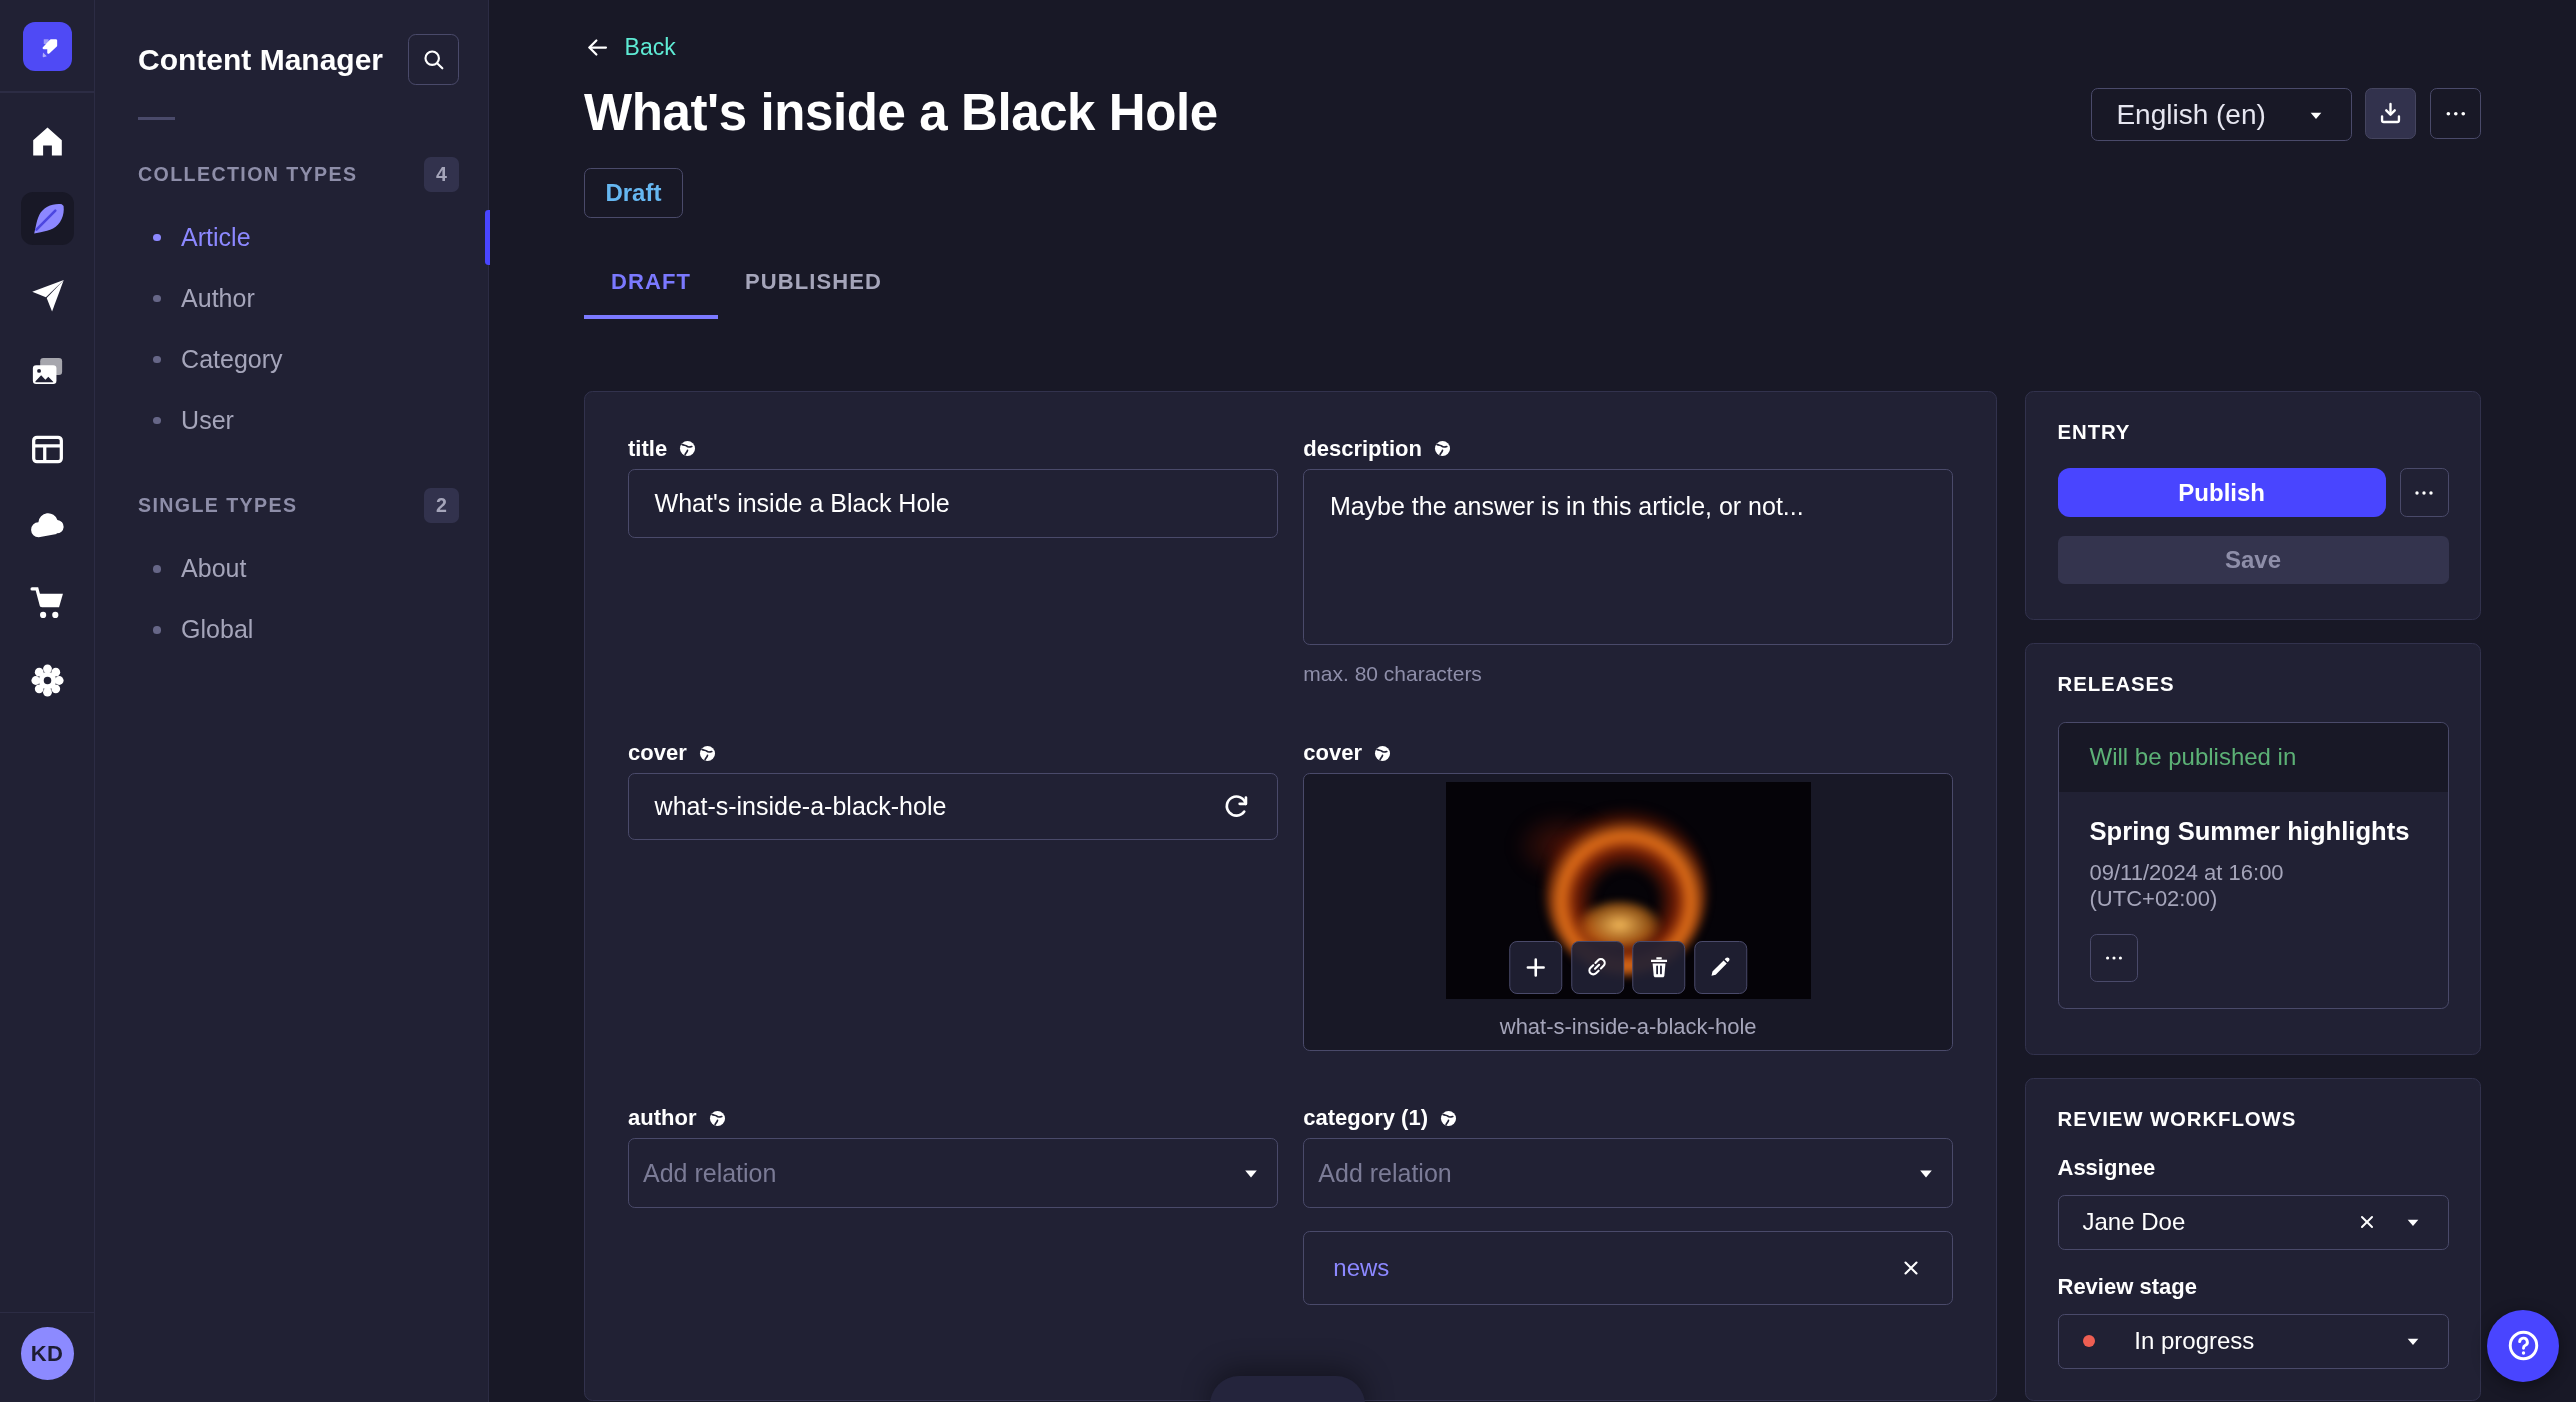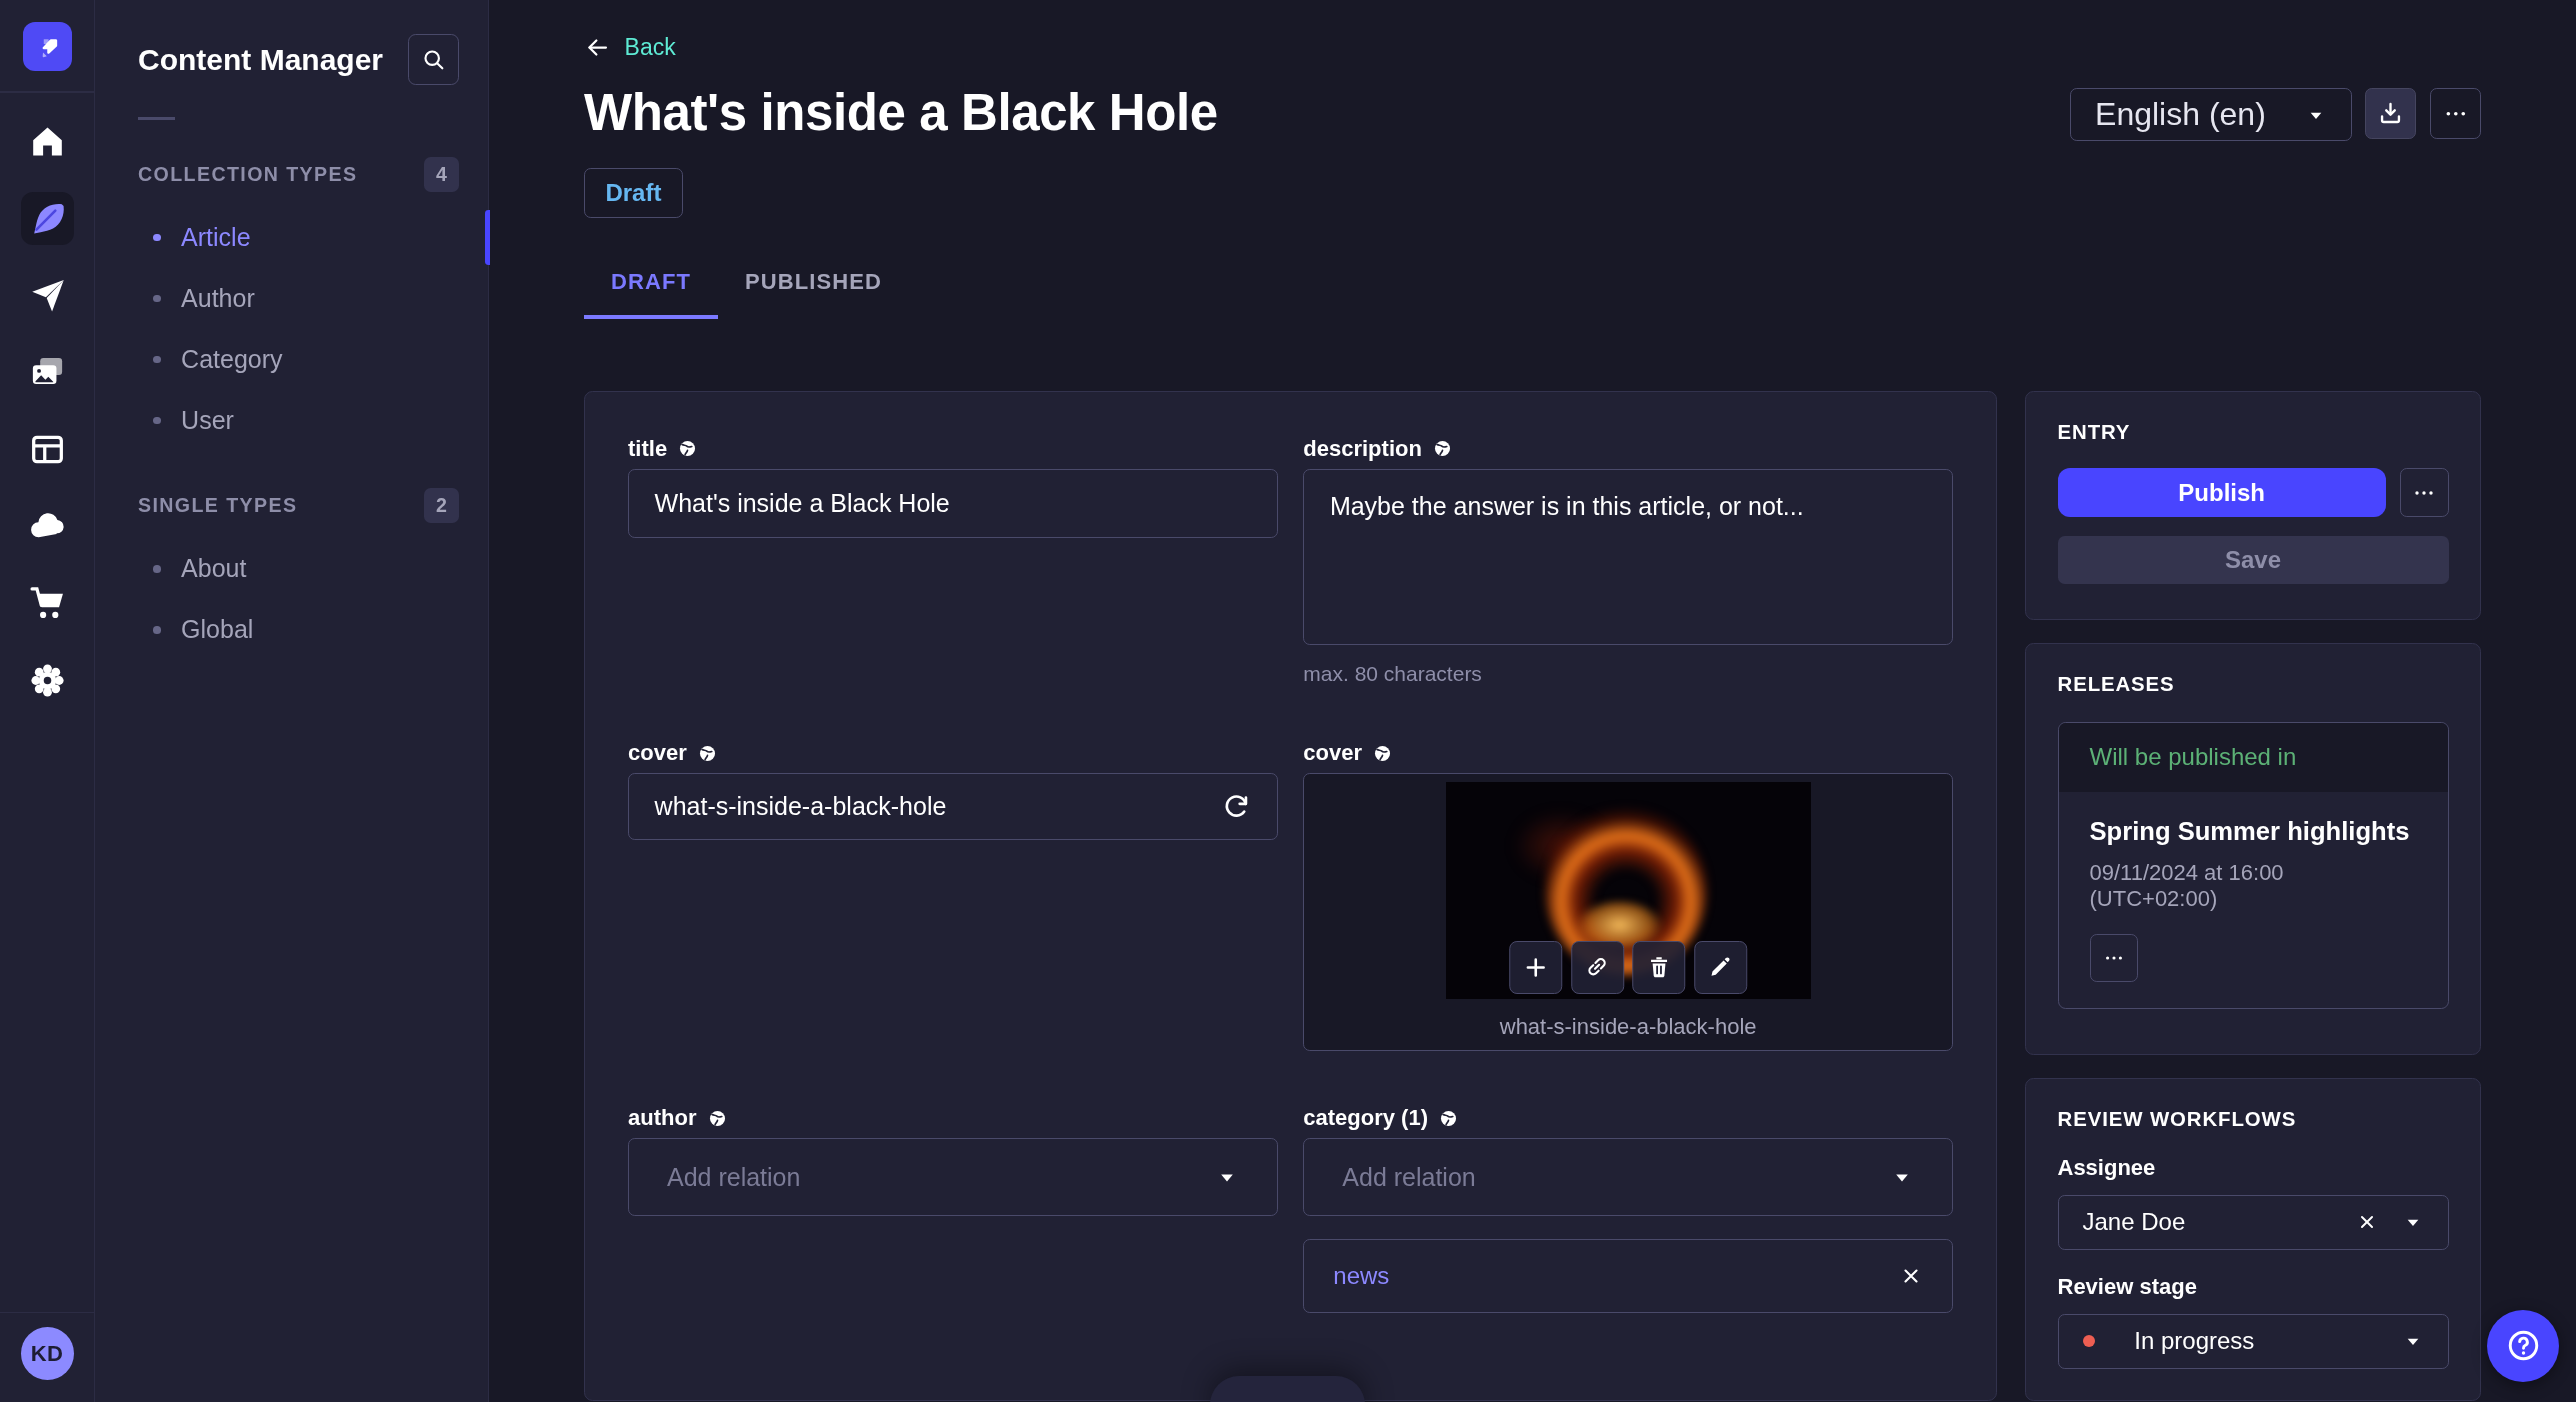--- a/index.html
+++ b/index.html
@@ -34,39 +34,39 @@
   .nav-item.active .bullet { background:#8c88ff; }
   .active-indicator { position:absolute; right:-1.7px; top:3.4px; width:5.1px; height:55px; background:#4945ff; border-radius:3.4px 0 0 3.4px; }
 
   
   .main { flex:1; position:relative; padding:0 95px 0 95px; overflow:hidden; }
   .back-row { padding-top:34px; }
   .back-link { display:inline-flex; align-items:center; gap:13.6px; font-size:23px; font-weight:500; color:#5eead4; cursor:pointer; }
   .title-row { display:flex; justify-content:space-between; align-items:flex-start; margin-top:19px; }
   h1.page-title { font-size:51px; font-weight:700; color:#fff; letter-spacing:-0.4px; }
   .header-controls { display:flex; gap:13.6px; margin-top:5.1px; }
-  .locale-select { height:53px; border:1.7px solid #4a4a6a; border-radius:6.8px; padding:12px 24px; display:flex; align-items:center; gap:39px; font-size:32px; color:#e6e6f0; cursor:pointer; }
+  .locale-select { height:53px; border:1.7px solid #4a4a6a; border-radius:6.8px; padding:12px 24px; display:flex; align-items:center; gap:39px; font-size:28px; color:#e6e6f0; cursor:pointer; }
   .icon-btn { width:51px; height:51px; border-radius:6.8px; border:1.7px solid #4a4a6a; background:transparent; display:grid; place-items:center; cursor:pointer; color:#fff; }
   .icon-btn.filled { background:#32324d; border-color:#45455f; }
   .status-badge { display:inline-block; margin-top:25.6px; border:1.7px solid #4a4a6a; border-radius:6.8px; padding:10.2px 20.4px; color:#66b7f1; font-size:24px; font-weight:600; }
   .tabs { display:flex; margin-top:51px; }
   .tab { font-size:22px; font-weight:700; letter-spacing:1.1px; color:#a5a5ba; padding:0 27px 20.4px; border-bottom:4.3px solid transparent; cursor:pointer; }
   .tab.active { color:#7b79ff; border-bottom-color:#7b79ff; }
 
   .content-row { display:flex; margin-top:72px; }
 
   
   .form-card { width:1413px; flex:none; min-height:941px; background:#212134; border:1.7px solid #32324d; border-radius:8.5px; padding:41px 43px 0;
                display:grid; grid-template-columns:1fr 1fr; column-gap:25.6px; row-gap:52px; align-content:start; }
   .field-label { display:flex; align-items:center; gap:10.2px; font-size:22px; font-weight:600; color:#fff; height:31px; }
   .input { margin-top:0; height:69px; border:1.7px solid #4a4a6a; border-radius:6.8px; display:flex; align-items:center; padding:0 25.6px; font-size:25px; color:#fff; background:transparent; }
   .textarea { height:176px; border:1.7px solid #4a4a6a; border-radius:6.8px; padding:22px 25.6px; font-size:25px; color:#fff; }
   .hint { margin-top:17px; font-size:21px; color:#8e8ea9; }
   .input.with-action { justify-content:space-between; }
-  .select { height:78px; border:1.7px solid #4a4a6a; border-radius:6.8px; display:flex; align-items:center; justify-content:space-between; padding:0 38px; font-size:25px; cursor:pointer; }
+  .select { height:70px; border:1.7px solid #4a4a6a; border-radius:6.8px; display:flex; align-items:center; justify-content:space-between; padding:0 14px; font-size:25px; cursor:pointer; }
   .placeholder { color:#7b7b96; }
   .caret { color:#fff; }
 
   .cover-box { height:278px; border:1.7px solid #4a4a6a; border-radius:6.8px; background:#181826; display:flex; flex-direction:column; align-items:center; padding-top:7.7px; }
   .cover-img { width:365px; height:217px; background:#050308; position:relative; overflow:hidden; }
   .bh-ring { position:absolute; left:99px; top:24px; width:162px; height:170px; border-radius:50%;
              background:radial-gradient(circle at 50% 56%, rgba(0,0,0,0) 24%, rgba(122,30,4,.9) 40%, rgba(244,121,27,.95) 52%, rgba(96,20,0,.55) 66%, rgba(0,0,0,0) 76%);
              filter:blur(4.3px); }
   .bh-glow { position:absolute; left:118px; top:109px; width:111px; height:68px; border-radius:50%;
              background:radial-gradient(closest-side, rgba(255,193,94,.95), rgba(249,140,30,.55) 55%, rgba(0,0,0,0) 78%); filter:blur(3.4px); }

